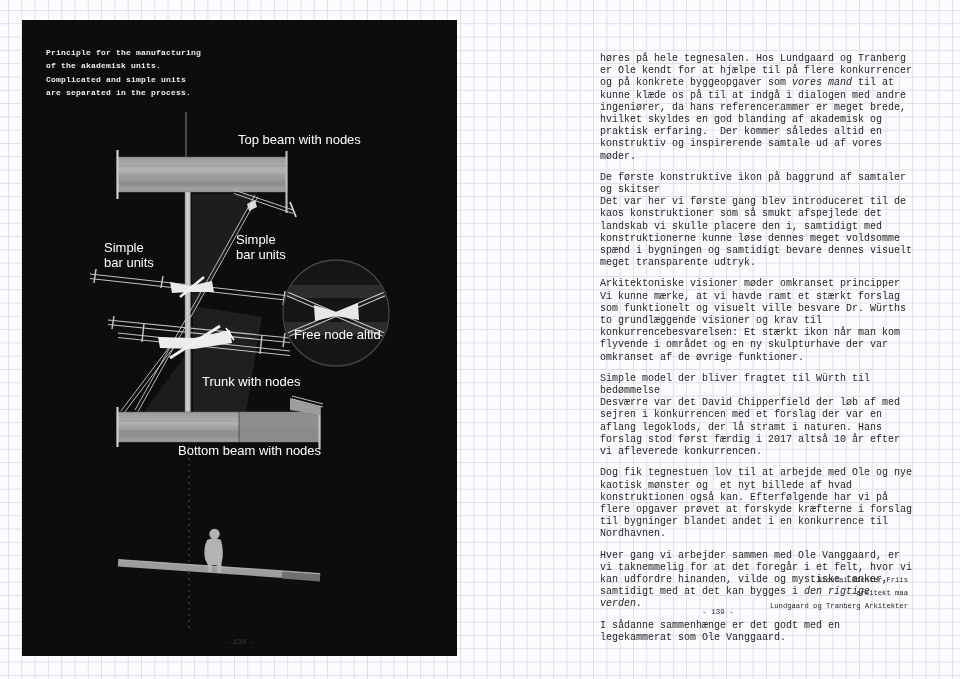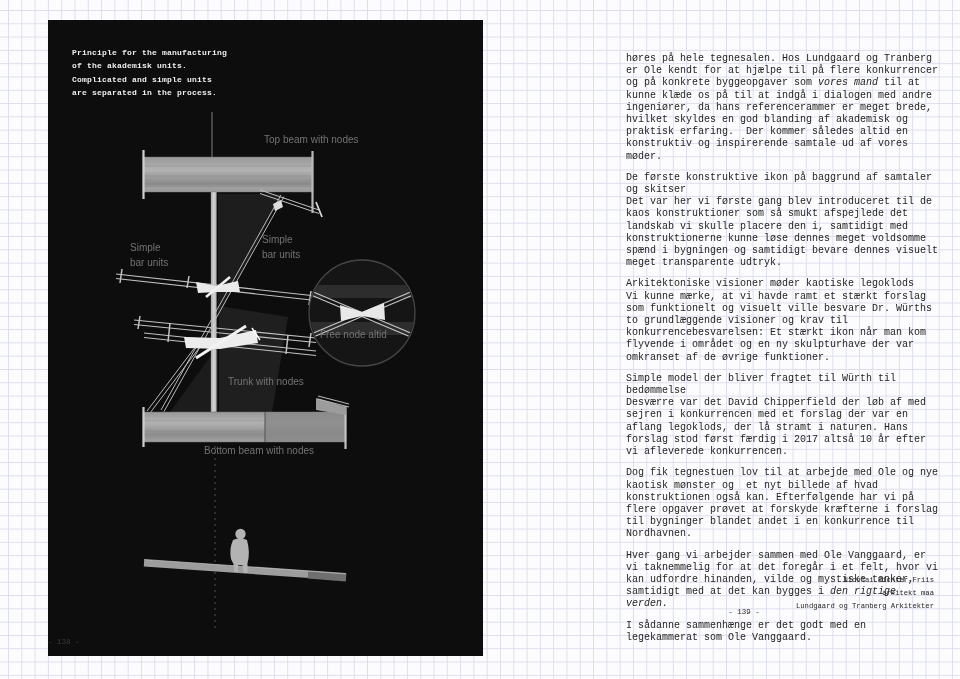--- a/index.html
+++ b/index.html
@@ -6,38 +6,38 @@
   body{
     width:960px;height:679px;overflow:hidden;position:relative;
     background-color:#fcfcfe;
     background-image:
       linear-gradient(#dcdeec 1px, transparent 1px),
       linear-gradient(90deg, #dcdeec 1px, transparent 1px);
     background-size:13.3px 13.3px;
     background-position:8px 10px;
     font-family:"Liberation Sans", sans-serif;
   }
-  .spread{position:absolute;inset:0;margin-left:26px;}
+  .spread{position:absolute;inset:0;}
   
   .page-left{
     position:absolute;left:22px;top:20px;width:435px;height:636px;
     background:#0d0d0d;color:#f4f4f4;
   }
   .caption{
     position:absolute;left:24px;top:26px;
     font-family:"Liberation Mono", monospace;
     font-size:8px;line-height:13.3px;letter-spacing:.2px;
     color:#efefef;font-weight:bold;
   }
   .dlabel{
-    position:absolute;color:#737373;
-    font-size:10px;line-height:15px;white-space:pre-line;
+    position:absolute;color:#ffffff;
+    font-size:13px;line-height:15px;white-space:pre-line;
   }
   .pagenum-left{
-    position:absolute;left:0;right:0;bottom:10px;
+    position:absolute;left:0;right:0;bottom:10px;text-align:center;
     font-family:"Liberation Mono", monospace;font-size:7.5px;color:#3a3a3a;
   }
   .diagram-svg{position:absolute;left:0;top:0;}
   
   .article{
     position:absolute;left:600px;top:53px;width:314px;
     font-family:Liberation Mono, monospace;
     font-size:10px;line-height:12.2px;color:#242424;
   }
   .block{margin:0 0 9px 0;}
@@ -197,21 +197,21 @@
 
   <div class="article">
       <div class="block">
         <div class="para"><span>høres på hele tegnesalen. Hos Lundgaard og Tranberg er Ole kendt for at hjælpe til på flere konkurrencer og på konkrete byggeopgaver som </span><em>vores mand</em><span> til at kunne klæde os på til at indgå i dialogen med andre ingeniører, da hans referencerammer er meget brede, hvilket skyldes en god blanding af akademisk og praktisk erfaring.  Der kommer således altid en konstruktiv og inspirerende samtale ud af vores møder.</span></div>
       </div>
       <div class="block">
         <div class="heading">De første konstruktive ikon på baggrund af samtaler og skitser</div>
         <div class="para"><span>Det var her vi første gang blev introduceret til de kaos konstruktioner som så smukt afspejlede det landskab vi skulle placere den i, samtidigt med konstruktionerne kunne løse dennes meget voldsomme spænd i bygningen og samtidigt bevare dennes visuelt meget transparente udtryk.</span></div>
       </div>
       <div class="block">
-        <div class="heading">Arkitektoniske visioner møder kaotiske legoklods</div>
+        <div class="heading">Arkitektoniske visioner møder omkranset principper</div>
         <div class="para"><span>Vi kunne mærke, at vi havde ramt et stærkt forslag som funktionelt og visuelt ville besvare Dr. Würths to grundlæggende visioner og krav til konkurrencebesvarelsen: Et stærkt ikon når man kom flyvende i området og en ny skulpturhave der var omkranset af de øvrige funktioner.</span></div>
       </div>
       <div class="block">
         <div class="heading">Simple model der bliver fragtet til Würth til bedømmelse</div>
         <div class="para"><span>Desværre var det David Chipperfield der løb af med sejren i konkurrencen med et forslag der var en aflang legoklods, der lå stramt i naturen. Hans forslag stod først færdig i 2017 altså 10 år efter vi afleverede konkurrencen.</span></div>
       </div>
       <div class="block">
         <div class="para"><span>Dog fik tegnestuen lov til at arbejde med Ole og nye kaotisk mønster og  et nyt billede af hvad konstruktionen også kan. Efterfølgende har vi på flere opgaver prøvet at forskyde kræfterne i forslag til bygninger blandet andet i en konkurrence til Nordhavnen.</span></div>
       </div>
       <div class="block">

